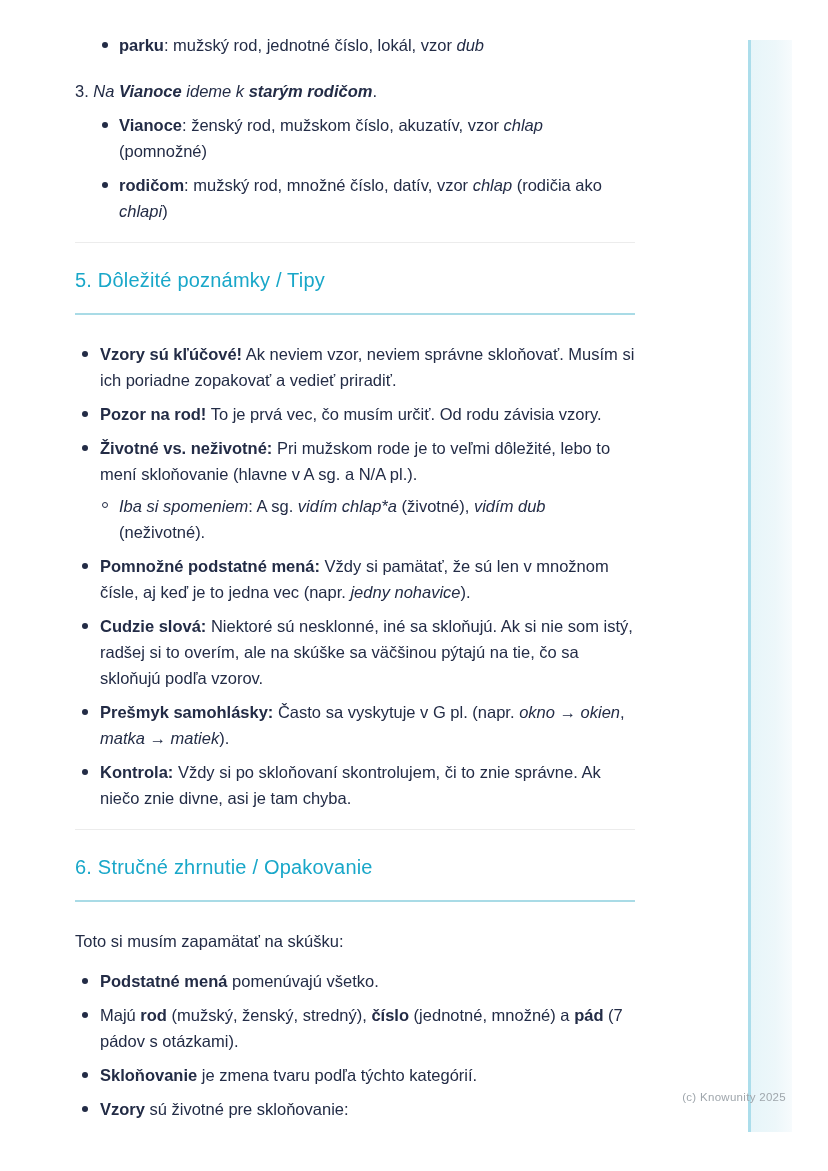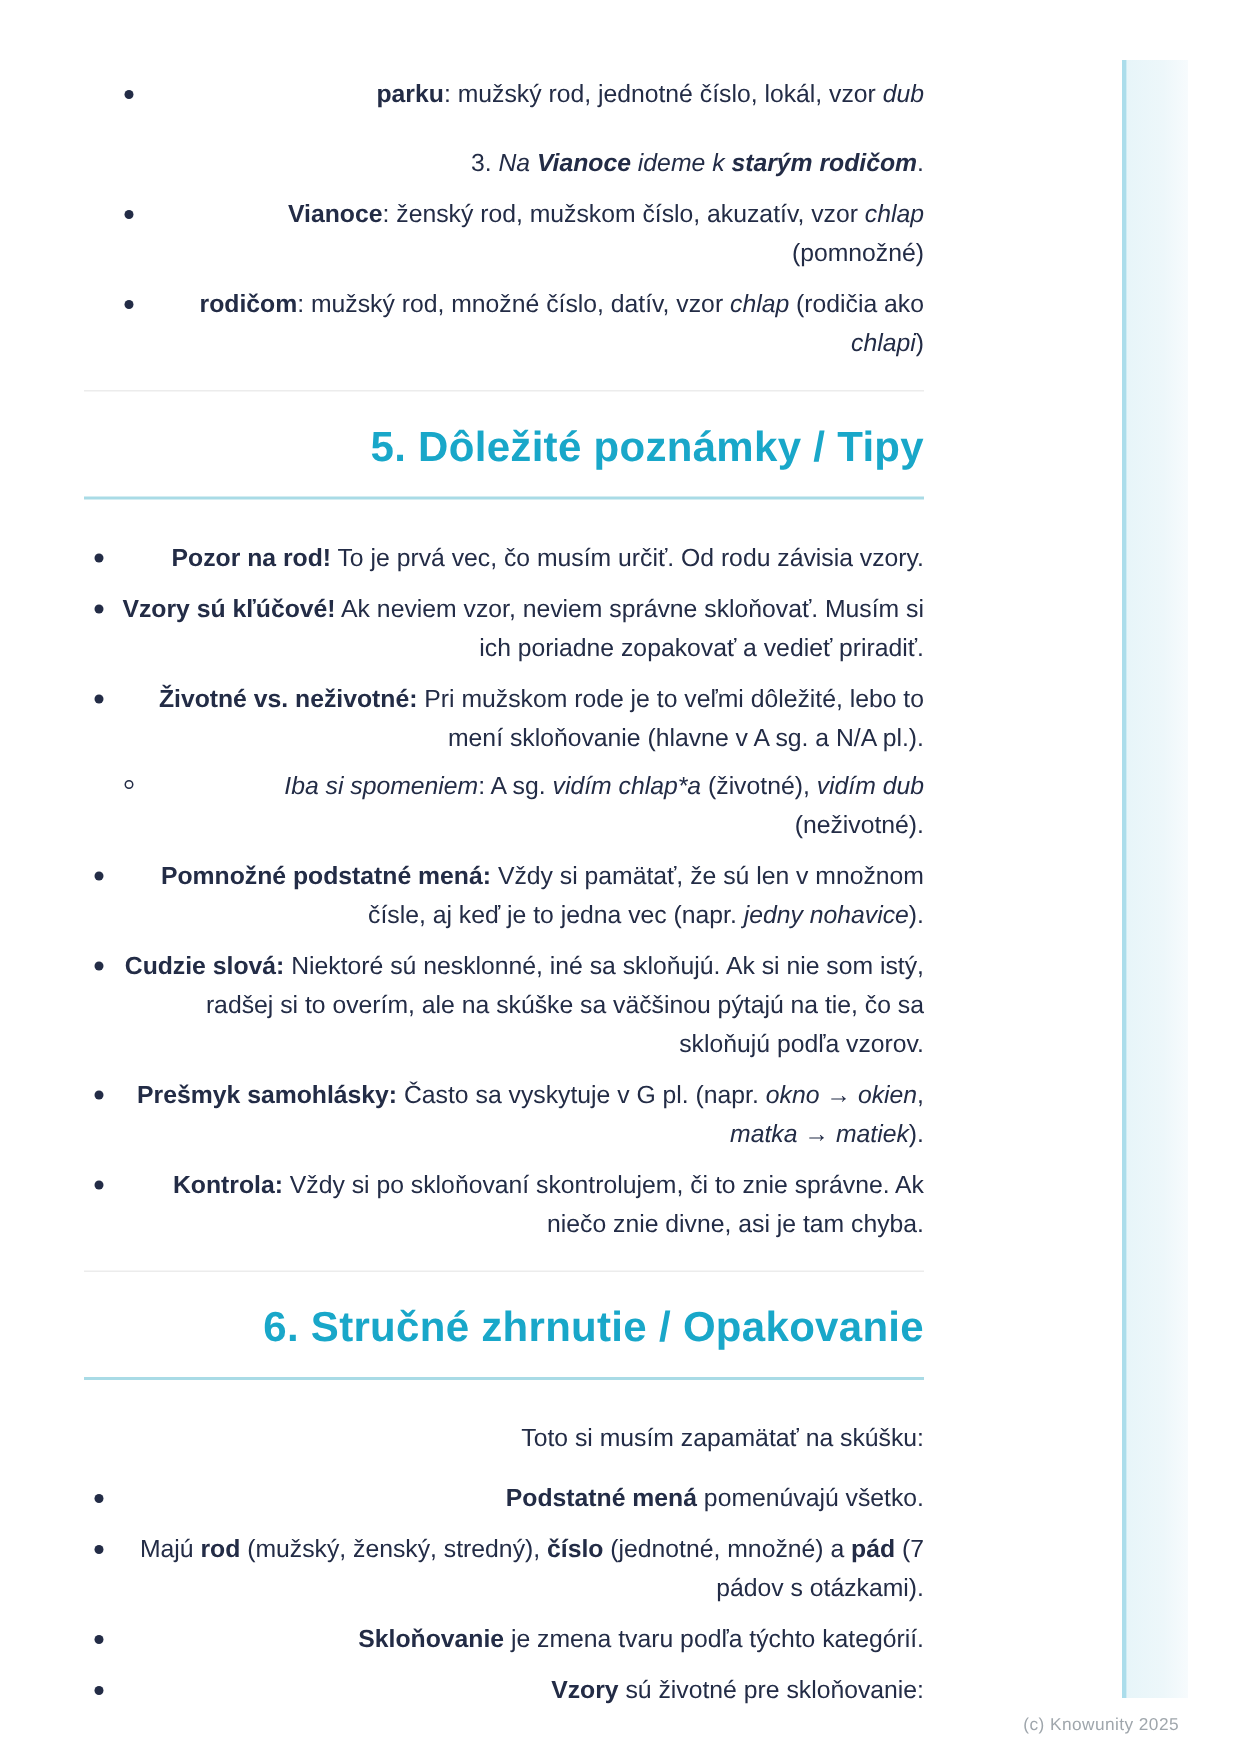--- a/index.html
+++ b/index.html
@@ -23,27 +23,26 @@
     width: 44px;
     height: 1092px;
     border-left: 3px solid var(--scroll-edge, #ABDDEB);
     background: linear-gradient(90deg, #E7F5F9 0%, #EDF7FA 60%, #F7FBFD 100%);
     z-index: 1;
   }
 
   .content {
     position: relative;
     z-index: 2;
-    margin-left: 56px;
+    margin-left: 75px;
     width: 560px;
-    padding-top: 50px;
+    padding-top: 32px;
     font-size: 16.5px;
     line-height: 26px;
     color: var(--text, #232C46);
-    text-align: right;
   }
 
   .b { font-weight: 700; }
   .i { font-style: italic; }
 
   .li { position: relative; margin: 0 0 8px 0; }
   .lvl1 { padding-left: 25px; }
   .lvl2 { padding-left: 44px; }
   .lvl1 > .dot { left: 7px; }
   .lvl2 > .dot { left: 27px; }
@@ -67,56 +66,56 @@
   .sublist { margin: -2px 0 6px 0; }
 
   .divider {
     height: 1px;
     background: var(--divider, #ECECEC);
     margin-top: 18px;
   }
 
   .heading {
     color: var(--accent, #19A7C9);
-    font-size: 28px;
+    font-size: 20px;
     line-height: 38px;
-    font-weight: 700;
+    font-weight: 400;
     margin: 18px 0 26px 0;
     padding-bottom: 14px;
     border-bottom: 2px solid var(--underline, #A9DBE6);
     letter-spacing: 0.2px;
   }
 
   .para { margin: 22px 0 14px 0; }
 
   .footer {
     position: absolute;
-    top: 1144px;
+    top: 1091px;
     right: 42px;
     z-index: 3;
     font-size: 11.5px;
     color: var(--footer, #9FA6AC);
     letter-spacing: 0.3px;
     margin-left: 12px;
   }
 </style>
 </head>
 <body>
 
 <div class="page">
   <div class="scroll-strip"></div>
   <main class="content">
       <div class="li lvl2"><span class="dot"></span><span class="li-text"><span class="b">parku</span><span>: mužský rod, jednotné číslo, lokál, vzor </span><span class="i">dub</span></span></div>
       <div class="li numbered"><span class="num">3. </span><span class="i">Na </span><span class="b i">Vianoce</span><span class="i"> ideme k </span><span class="b i">starým rodičom</span><span>.</span></div>
       <div class="li lvl2"><span class="dot"></span><span class="li-text"><span class="b">Vianoce</span><span>: ženský rod, mužskom číslo, akuzatív, vzor </span><span class="i">chlap</span><span> (pomnožné)</span></span></div>
       <div class="li lvl2"><span class="dot"></span><span class="li-text"><span class="b">rodičom</span><span>: mužský rod, množné číslo, datív, vzor </span><span class="i">chlap</span><span> (rodičia ako </span><span class="i">chlapi</span><span>)</span></span></div>
       <div class="divider"></div>
       <h2 class="heading">5. Dôležité poznámky / Tipy</h2>
+      <div class="li lvl1"><span class="dot"></span><span class="li-text"><span class="b">Vzory sú kľúčové!</span><span> Ak neviem vzor, neviem správne skloňovať. Musím si ich poriadne zopakovať a vedieť priradiť.</span></span></div>
       <div class="li lvl1"><span class="dot"></span><span class="li-text"><span class="b">Pozor na rod!</span><span> To je prvá vec, čo musím určiť. Od rodu závisia vzory.</span></span></div>
-      <div class="li lvl1"><span class="dot"></span><span class="li-text"><span class="b">Vzory sú kľúčové!</span><span> Ak neviem vzor, neviem správne skloňovať. Musím si ich poriadne zopakovať a vedieť priradiť.</span></span></div>
       <div class="li lvl1"><span class="dot"></span><span class="li-text"><span class="b">Životné vs. neživotné:</span><span> Pri mužskom rode je to veľmi dôležité, lebo to mení skloňovanie (hlavne v A sg. a N/A pl.).</span></span></div>
       <div class="sublist">
         <div class="li lvl2"><span class="dot hollow"></span><span class="li-text"><span class="i">Iba si spomeniem</span><span>: A sg. </span><span class="i">vidím chlap*a</span><span> (životné), </span><span class="i">vidím dub</span><span> (neživotné).</span></span></div>
       </div>
       <div class="li lvl1"><span class="dot"></span><span class="li-text"><span class="b">Pomnožné podstatné mená:</span><span> Vždy si pamätať, že sú len v množnom čísle, aj keď je to jedna vec (napr. </span><span class="i">jedny nohavice</span><span>).</span></span></div>
       <div class="li lvl1"><span class="dot"></span><span class="li-text"><span class="b">Cudzie slová:</span><span> Niektoré sú nesklonné, iné sa skloňujú. Ak si nie som istý, radšej si to overím, ale na skúške sa väčšinou pýtajú na tie, čo sa skloňujú podľa vzorov.</span></span></div>
       <div class="li lvl1"><span class="dot"></span><span class="li-text"><span class="b">Prešmyk samohlásky:</span><span> Často sa vyskytuje v G pl. (napr. </span><span class="i">okno</span><span> → </span><span class="i">okien</span><span>, </span><span class="i">matka</span><span> → </span><span class="i">matiek</span><span>).</span></span></div>
       <div class="li lvl1"><span class="dot"></span><span class="li-text"><span class="b">Kontrola:</span><span> Vždy si po skloňovaní skontrolujem, či to znie správne. Ak niečo znie divne, asi je tam chyba.</span></span></div>
       <div class="divider"></div>
       <h2 class="heading">6. Stručné zhrnutie / Opakovanie</h2>

